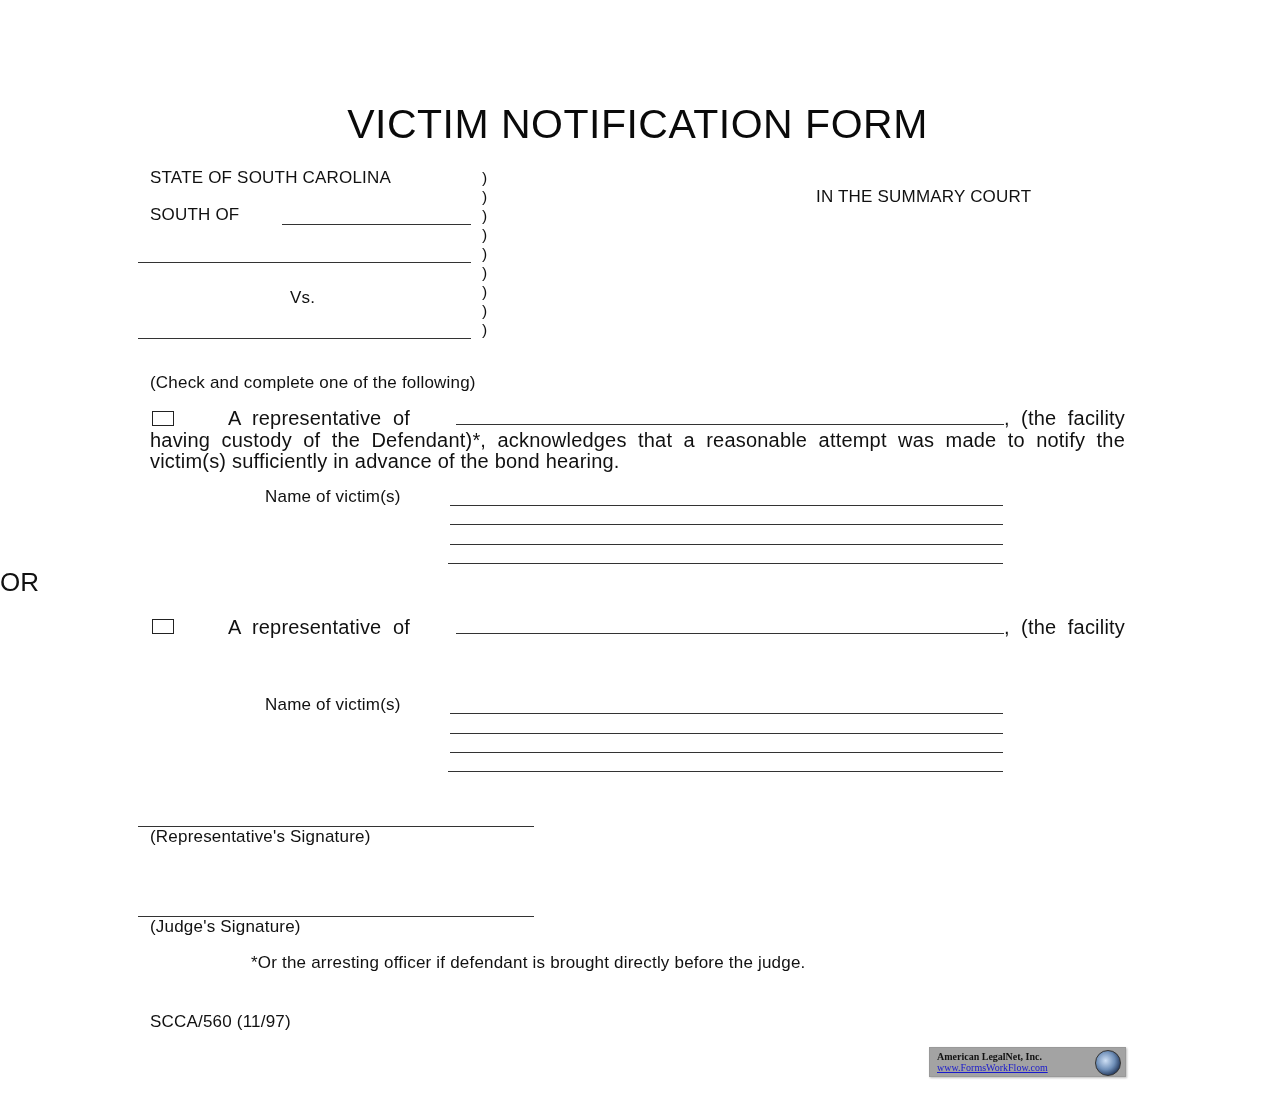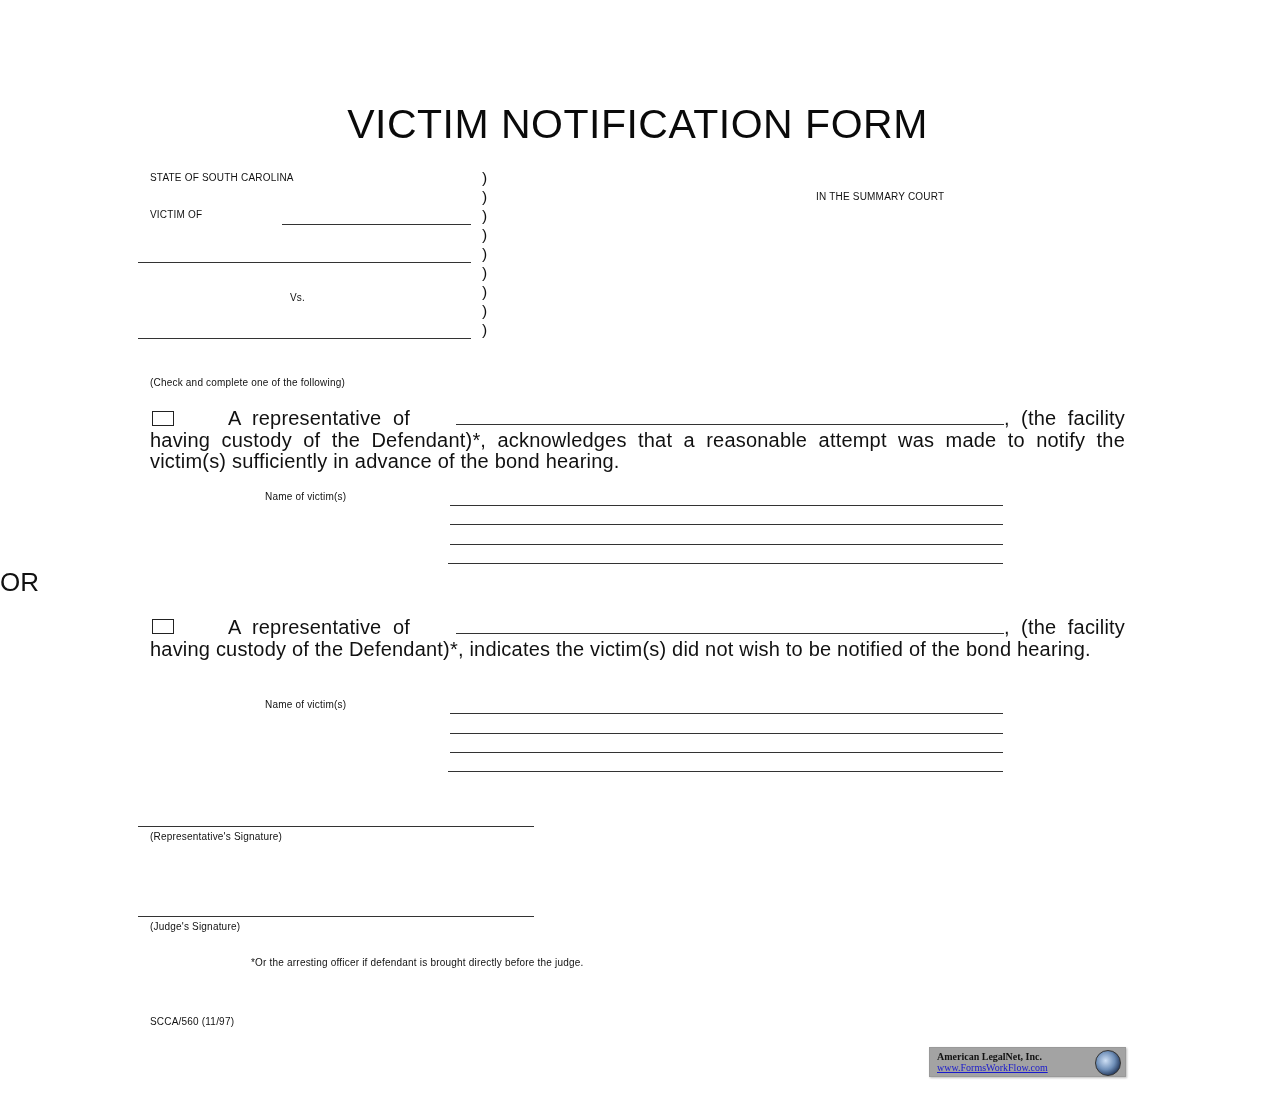--- a/index.html
+++ b/index.html
@@ -6,21 +6,21 @@
     body {
       width: 1275px; height: 1100px; position: relative; overflow: hidden;
       font-family: "Liberation Sans", "DejaVu Sans", sans-serif;
       color: #111;
     }
     .abs { position: absolute; }
     .title {
       left: 0; width: 1275px; top: 98px; text-align: center;
       font-size: 41px; letter-spacing: 0.5px; line-height: 52px; color: #0a0a0a;
     }
-    .txt { font-size: 10px; line-height: 20px; letter-spacing: 0.2px; white-space: nowrap; }
+    .txt { font-size: 17px; line-height: 20px; letter-spacing: 0.2px; white-space: nowrap; }
     .line { position: absolute; height: 0; border-top: 1px solid #333; }
     .paren { position: absolute; left: 482px; font-size: 15.5px; line-height: 19px; }
     .checkbox {
       position: absolute; width: 22px; height: 15px; border: 1.5px solid #222;
       background: #fff; box-sizing: border-box; cursor: pointer;
     }
     .para {
       position: absolute; left: 150px; width: 975px; font-size: 20px;
       line-height: 21.5px; text-align: justify; text-align-last: left; letter-spacing: 0.2px;
     }
@@ -40,21 +40,21 @@
       background: radial-gradient(circle at 40% 40%, #cfe0f5 0%, #6f8fb8 45%, #1c2f52 80%);
       border: 1px solid #333;
     }
   </style>
 </head>
 <body>
 
 <div class="abs title">VICTIM NOTIFICATION FORM</div>
 
 <div class="abs txt" style="left:150px; top:168px;">STATE OF SOUTH CAROLINA</div>
-<div class="abs txt" style="left:150px; top:205px;">VICTIM OF</div>
+<div class="abs txt" style="left:150px; top:205px;">SOUTH OF</div>
 <div class="line" style="left:282px; top:224px; width:189px;"></div>
 <div class="line" style="left:138px; top:262px; width:333px;"></div>
 <div class="abs txt" style="left:290px; top:281px;margin-top:7px;">Vs.</div>
 <div class="line" style="left:138px; top:338px; width:333px;"></div>
 
 <div class="paren" style="top:168px;">)</div>
 <div class="paren" style="top:187px;">)</div>
 <div class="paren" style="top:206px;">)</div>
 <div class="paren" style="top:225px;">)</div>
 <div class="paren" style="top:244px;">)</div>
@@ -77,21 +77,20 @@
 <div class="line" style="left:450px; top:505px; width:553px;"></div>
 <div class="line" style="left:450px; top:524px; width:553px;"></div>
 <div class="line" style="left:450px; top:544px; width:553px;"></div>
 <div class="line" style="left:448px; top:563px; width:555px;"></div>
 
 <div class="abs or" style="top:567px;">OR</div>
 
 <div class="checkbox" style="left:152px; top:619px;"></div>
 <div class="para" style="top:617px;">
   <span class="first"><span class="indent"></span><span style="display:inline-block;width:30px"></span><span>A representative of</span>&nbsp;&nbsp;&nbsp;&nbsp;<span class="blank"></span><span>, (the facility</span></span>
-  <span>having custody of the Defendant)*, indicates the victim(s) did not wish to be notified of the bond hearing.</span>
 </div>
 
 <div class="abs txt" style="left:265px; top:695px;">Name of victim(s)</div>
 <div class="line" style="left:450px; top:713px; width:553px;"></div>
 <div class="line" style="left:450px; top:733px; width:553px;"></div>
 <div class="line" style="left:450px; top:752px; width:553px;"></div>
 <div class="line" style="left:448px; top:771px; width:555px;"></div>
 
 <div class="line" style="left:138px; top:826px; width:396px;"></div>
 <div class="abs txt" style="left:150px; top:827px;">(Representative's Signature)</div>

